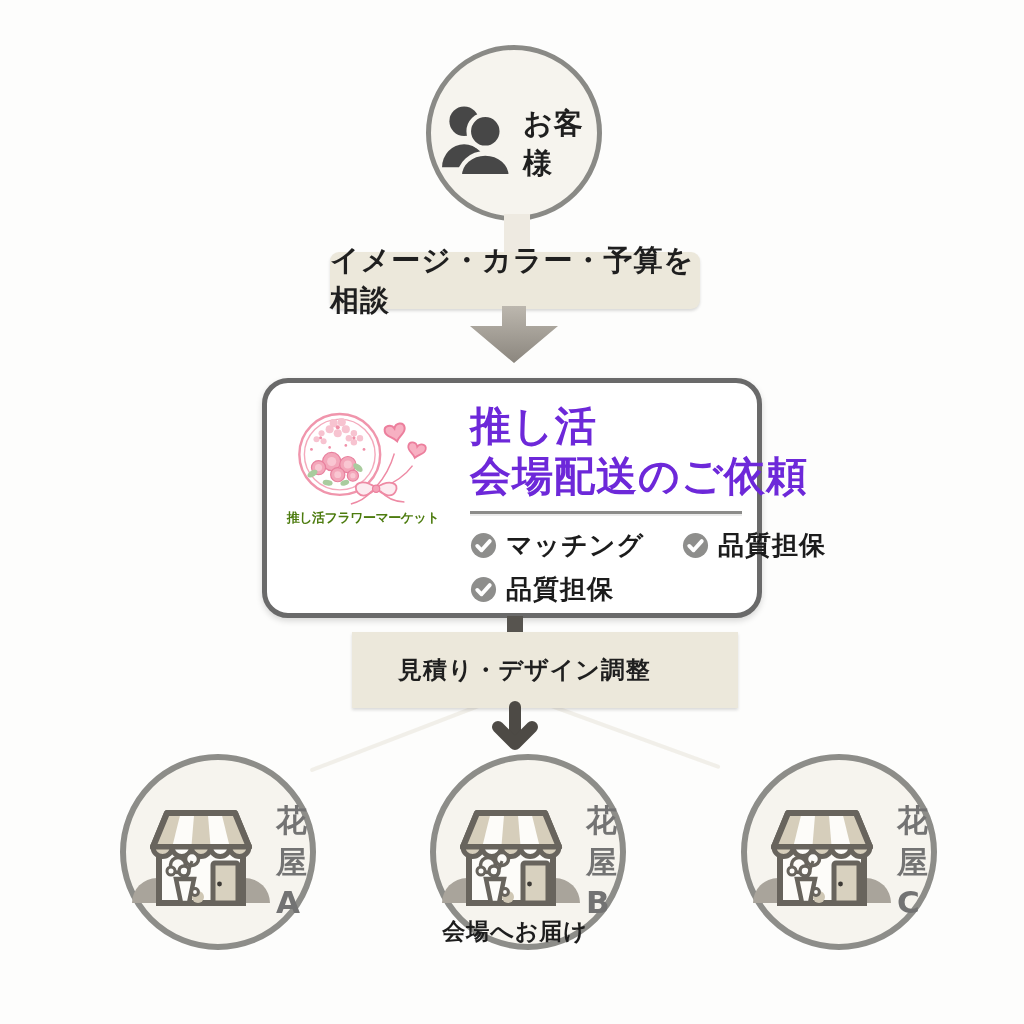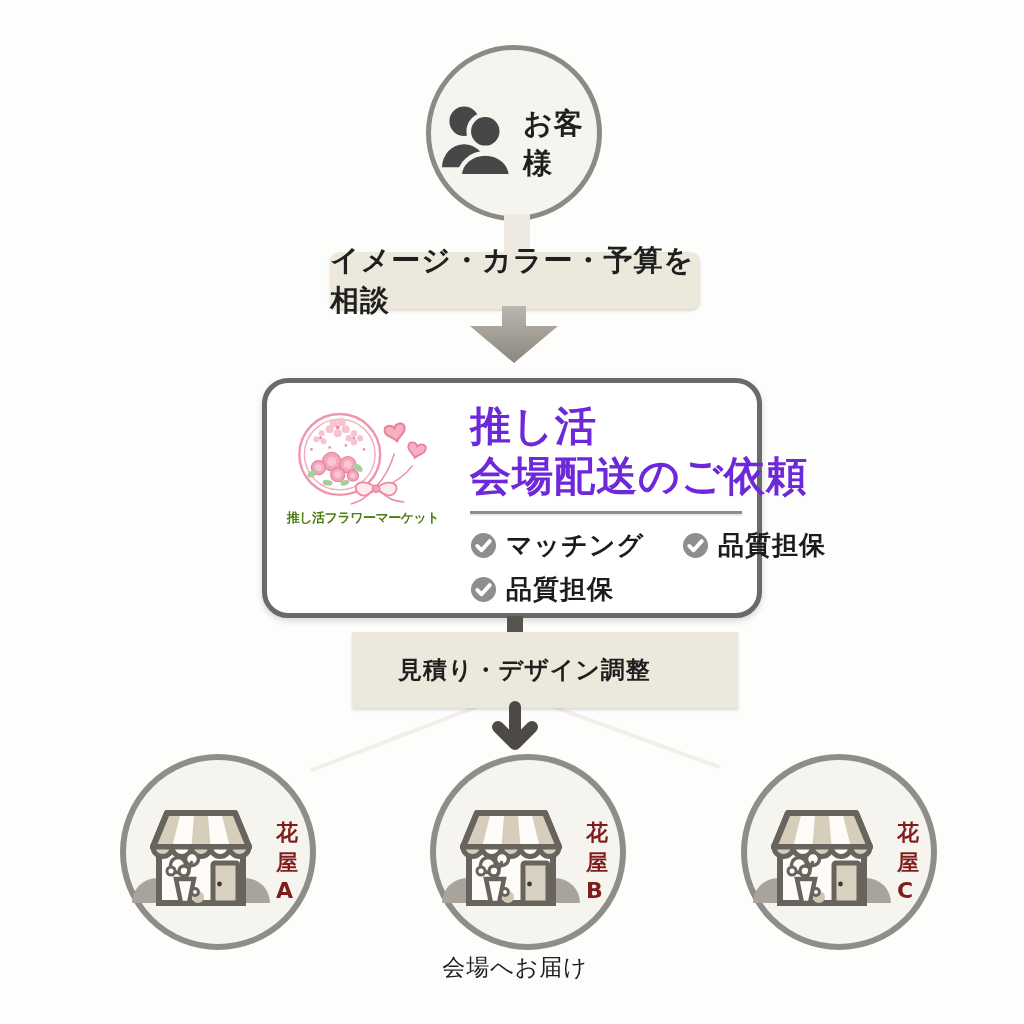--- a/index.html
+++ b/index.html
@@ -19,21 +19,21 @@
     box-sizing:border-box;
     display:flex;flex-direction:row;align-items:center;justify-content:flex-start;
   }
   #customer-node{left:426px;top:45px;width:176px;height:176px;padding-top:20px;}
   #customer-node .node-label{font-size:29px;font-weight:bold;margin-top:2px;letter-spacing:1px;}
 
   .shop-node{width:196px;height:196px;top:754px;border-width:6px;border-color:#8d8d89;padding-top:18px;}
   #shop-a{left:120px;}
   #shop-b{left:430px;}
   #shop-c{left:741px;}
-  .shop-node .node-label{font-size:22px;font-weight:bold;margin-top:-2px;letter-spacing:2px;color:#7f1d1d;}
+  .shop-node .node-label{font-size:31px;font-weight:bold;margin-top:-2px;letter-spacing:2px;color:#737373;}
 
   
   #connector-top{left:504px;top:214px;width:26px;height:42px;background:#eeeae1;}
   #connector-mid{left:507px;top:616px;width:16px;height:22px;background:#57544f;}
   .diag{height:4px;background:#e8e4d9;opacity:.55;border-radius:2px;transform-origin:left center;}
   #diag-left{left:497px;top:697px;width:200px;transform:rotate(159deg);}
   #diag-right{left:532px;top:697px;width:200px;transform:rotate(20deg);}
 
   
   .step-label{
@@ -56,21 +56,21 @@
   #market-logo-caption{font-size:13px;font-weight:bold;color:#4d7c0f;letter-spacing:-0.5px;margin-top:0px;white-space:nowrap;}
   #market-text-block{position:absolute;left:203px;top:18px;width:278px;}
   .market-title{font-size:41px;font-weight:bold;color:#6d28d9;line-height:1.22;letter-spacing:1px;white-space:nowrap;}
   #market-divider{height:3px;background:#8c8c8a;margin-top:10px;width:272px;box-shadow:0 2px 0 rgba(0,0,0,.08);}
   .feature-row{display:flex;gap:38px;margin-top:14px;align-items:center;}
   .feature-row.second{margin-top:9px;}
   .feature-item{display:flex;align-items:center;gap:9px;}
   .feature-item span{font-size:26px;font-weight:bold;color:#1c1c1c;letter-spacing:1px;white-space:nowrap;}
 
   
-  #delivery-note{left:395px;top:952px;width:240px;text-align:center;font-size:23px;font-weight:normal;letter-spacing:1px;color:#1d1d1d;}
+  #delivery-note{left:395px;top:916px;width:240px;text-align:center;font-size:23px;font-weight:bold;letter-spacing:1px;color:#1d1d1d;}
 </style>
 </head>
 <body>
 
 <div class="abs node-circle" id="customer-node">
   <span>
     <svg width="92" height="88" viewBox="0 0 100 95">
       <g fill="#474747">
         <circle cx="36" cy="26" r="16"></circle>
         <path d="M12,76 a24,25 0 0 1 48,0 Z"></path>

